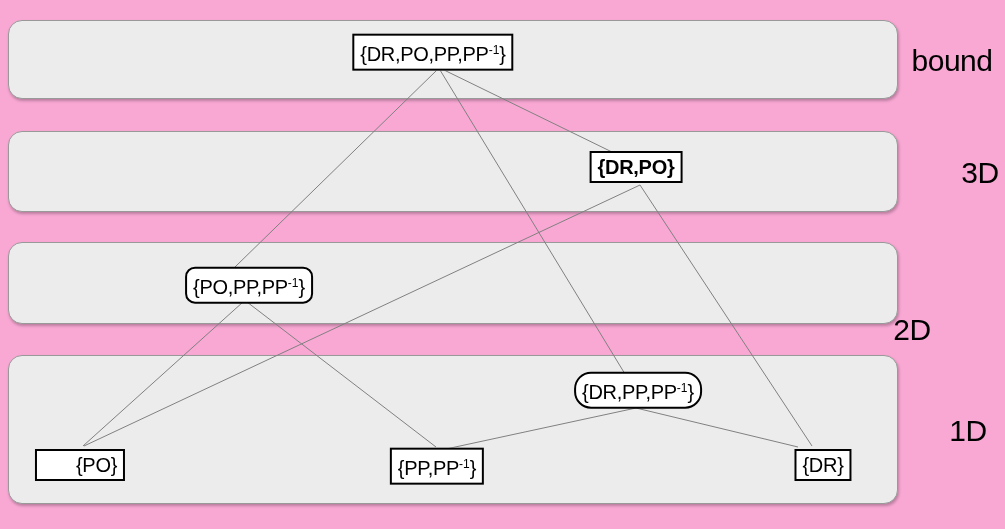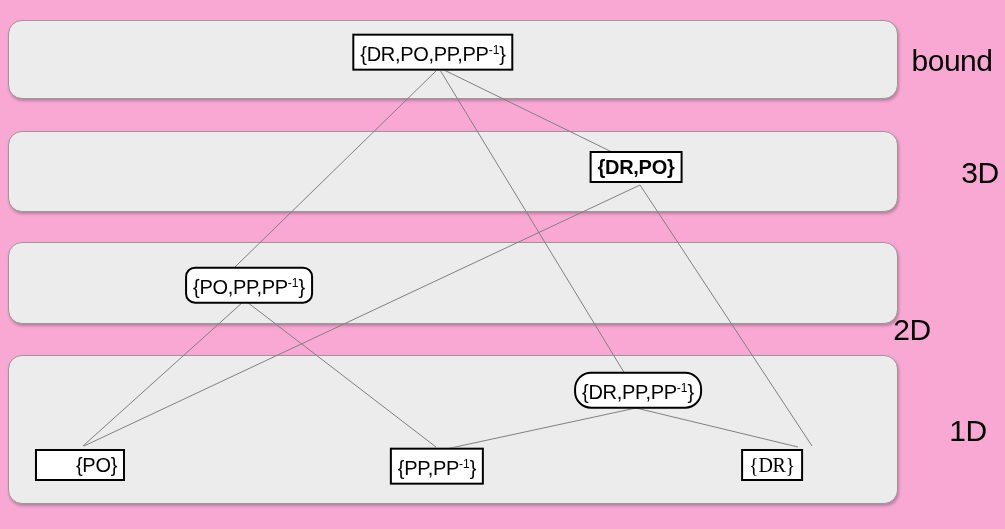--- a/index.html
+++ b/index.html
@@ -77,21 +77,21 @@
       <line x1="636" y1="408" x2="446" y2="449" stroke="#808080" stroke-width="1"></line>
       <line x1="636" y1="408" x2="798" y2="447" stroke="#808080" stroke-width="1"></line>
     </svg>
   <div id="nodes">
       <div class="node" style="left: 433px; top: 52px; background: rgb(255, 255, 255); border-color: rgb(0, 0, 0);">{DR,PO,PP,PP<sup>-1</sup>}</div>
       <div class="node" style="left: 636px; top: 167px; background: rgb(255, 255, 255); border-color: rgb(0, 0, 0); font-weight: bold;">{DR,PO}</div>
       <div class="node" style="left: 249px; top: 285px; background: rgb(255, 255, 255); border-color: rgb(0, 0, 0); border-radius: 10px;">{PO,PP,PP<sup>-1</sup>}</div>
       <div class="node" style="left: 638px; top: 390px; background: rgb(255, 255, 255); border-color: rgb(0, 0, 0); border-radius: 17px;">{DR,PP,PP<sup>-1</sup>}</div>
       <div class="node" style="left: 80px; top: 465px; background: rgb(255, 255, 255); border-color: rgb(0, 0, 0); padding-left: 39px;">{PO}</div>
       <div class="node" style="left: 437px; top: 466px; background: rgb(255, 255, 255); border-color: rgb(0, 0, 0); text-align: center;">{PP,PP<sup>-1</sup>}</div>
-      <div class="node" style="left: 772px; top: 465px; background: rgb(255, 255, 255); border-color: rgb(0, 0, 0); font-family: Liberation Serif, serif;">{DR}</div>
+      <div class="node" style="left: 823px; top: 465px; background: rgb(255, 255, 255); border-color: rgb(0, 0, 0);">{DR}</div>
     </div>
   <div id="band-labels">
       <div class="band-label" style="left: 952px; top: 59.5px;">
         <div>bound</div>
       </div>
       <div class="band-label" style="left: 952px; top: 171.5px; margin-left: 28px;">
         <div>3D</div>
       </div>
       <div class="band-label" style="left: 912px; top: 283px; margin-top: 46px;">
         <div>2D</div>

